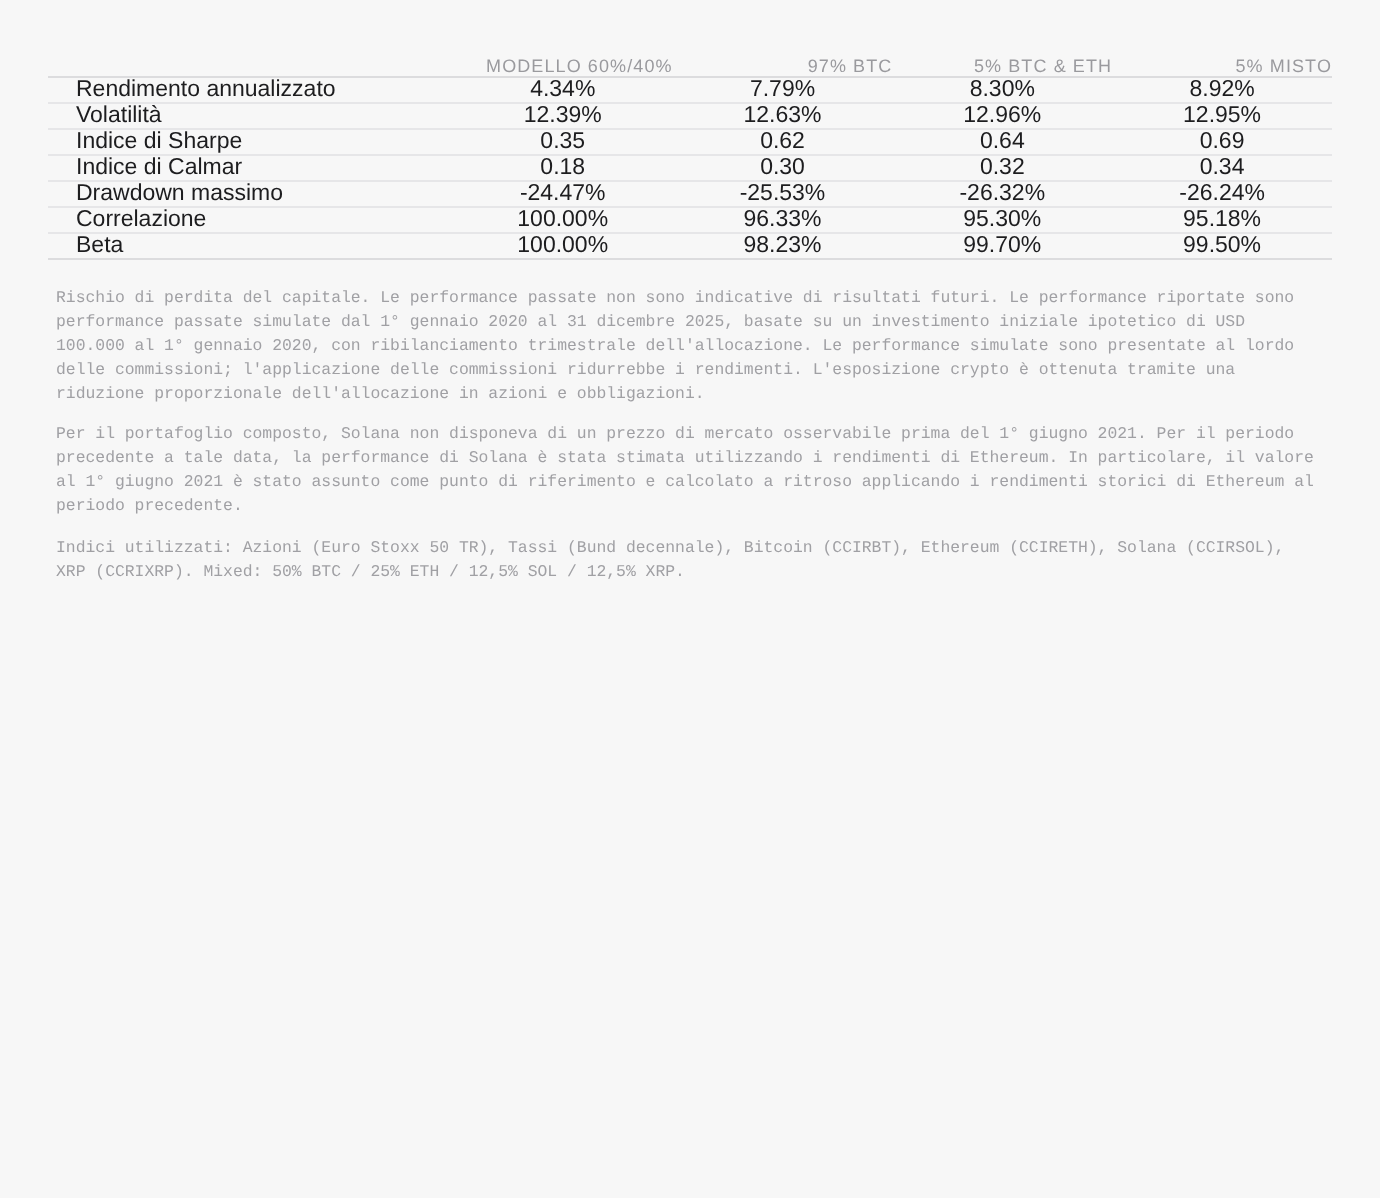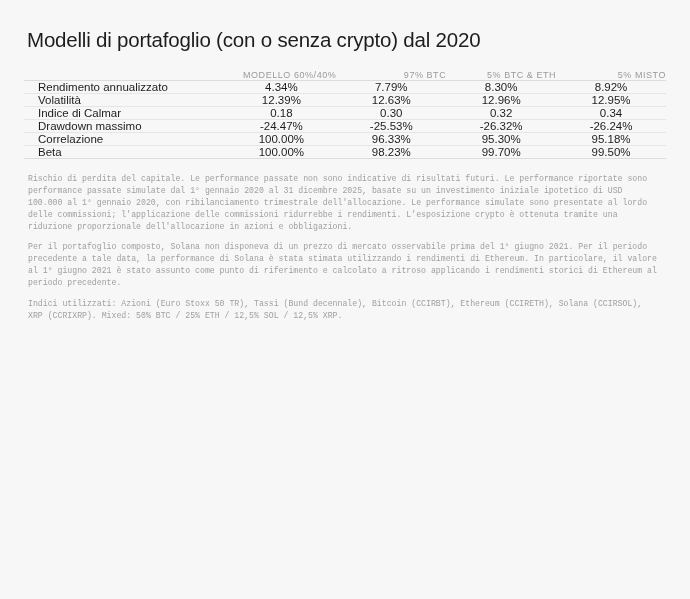--- a/index.html
+++ b/index.html
@@ -89,21 +89,20 @@
   }
   .notes p:last-child {
     margin-bottom: 0;
   }
 </style>
 </head>
 <body>
 
 <div class="page">
 
-  <h1 class="title">Modelli di portafoglio (con o senza crypto) dal 2020</h1>
 
   <table class="metrics">
     <colgroup>
       <col class="col-label">
       <col class="col-data">
       <col class="col-data">
       <col class="col-data">
       <col class="col-data">
     </colgroup>
     <thead>
@@ -122,20 +121,27 @@
         <td>7.79%</td>
         <td>8.30%</td>
         <td>8.92%</td>
       </tr>
       <tr>
         <td>Volatilità</td>
         <td>12.39%</td>
         <td>12.63%</td>
         <td>12.96%</td>
         <td>12.95%</td>
+      </tr>
+      <tr>
+        <td>Indice di Sharpe</td>
+        <td>0.35</td>
+        <td>0.62</td>
+        <td>0.64</td>
+        <td>0.69</td>
       </tr>
       <tr>
         <td>Indice di Calmar</td>
         <td>0.18</td>
         <td>0.30</td>
         <td>0.32</td>
         <td>0.34</td>
       </tr>
       <tr>
         <td>Drawdown massimo</td>

